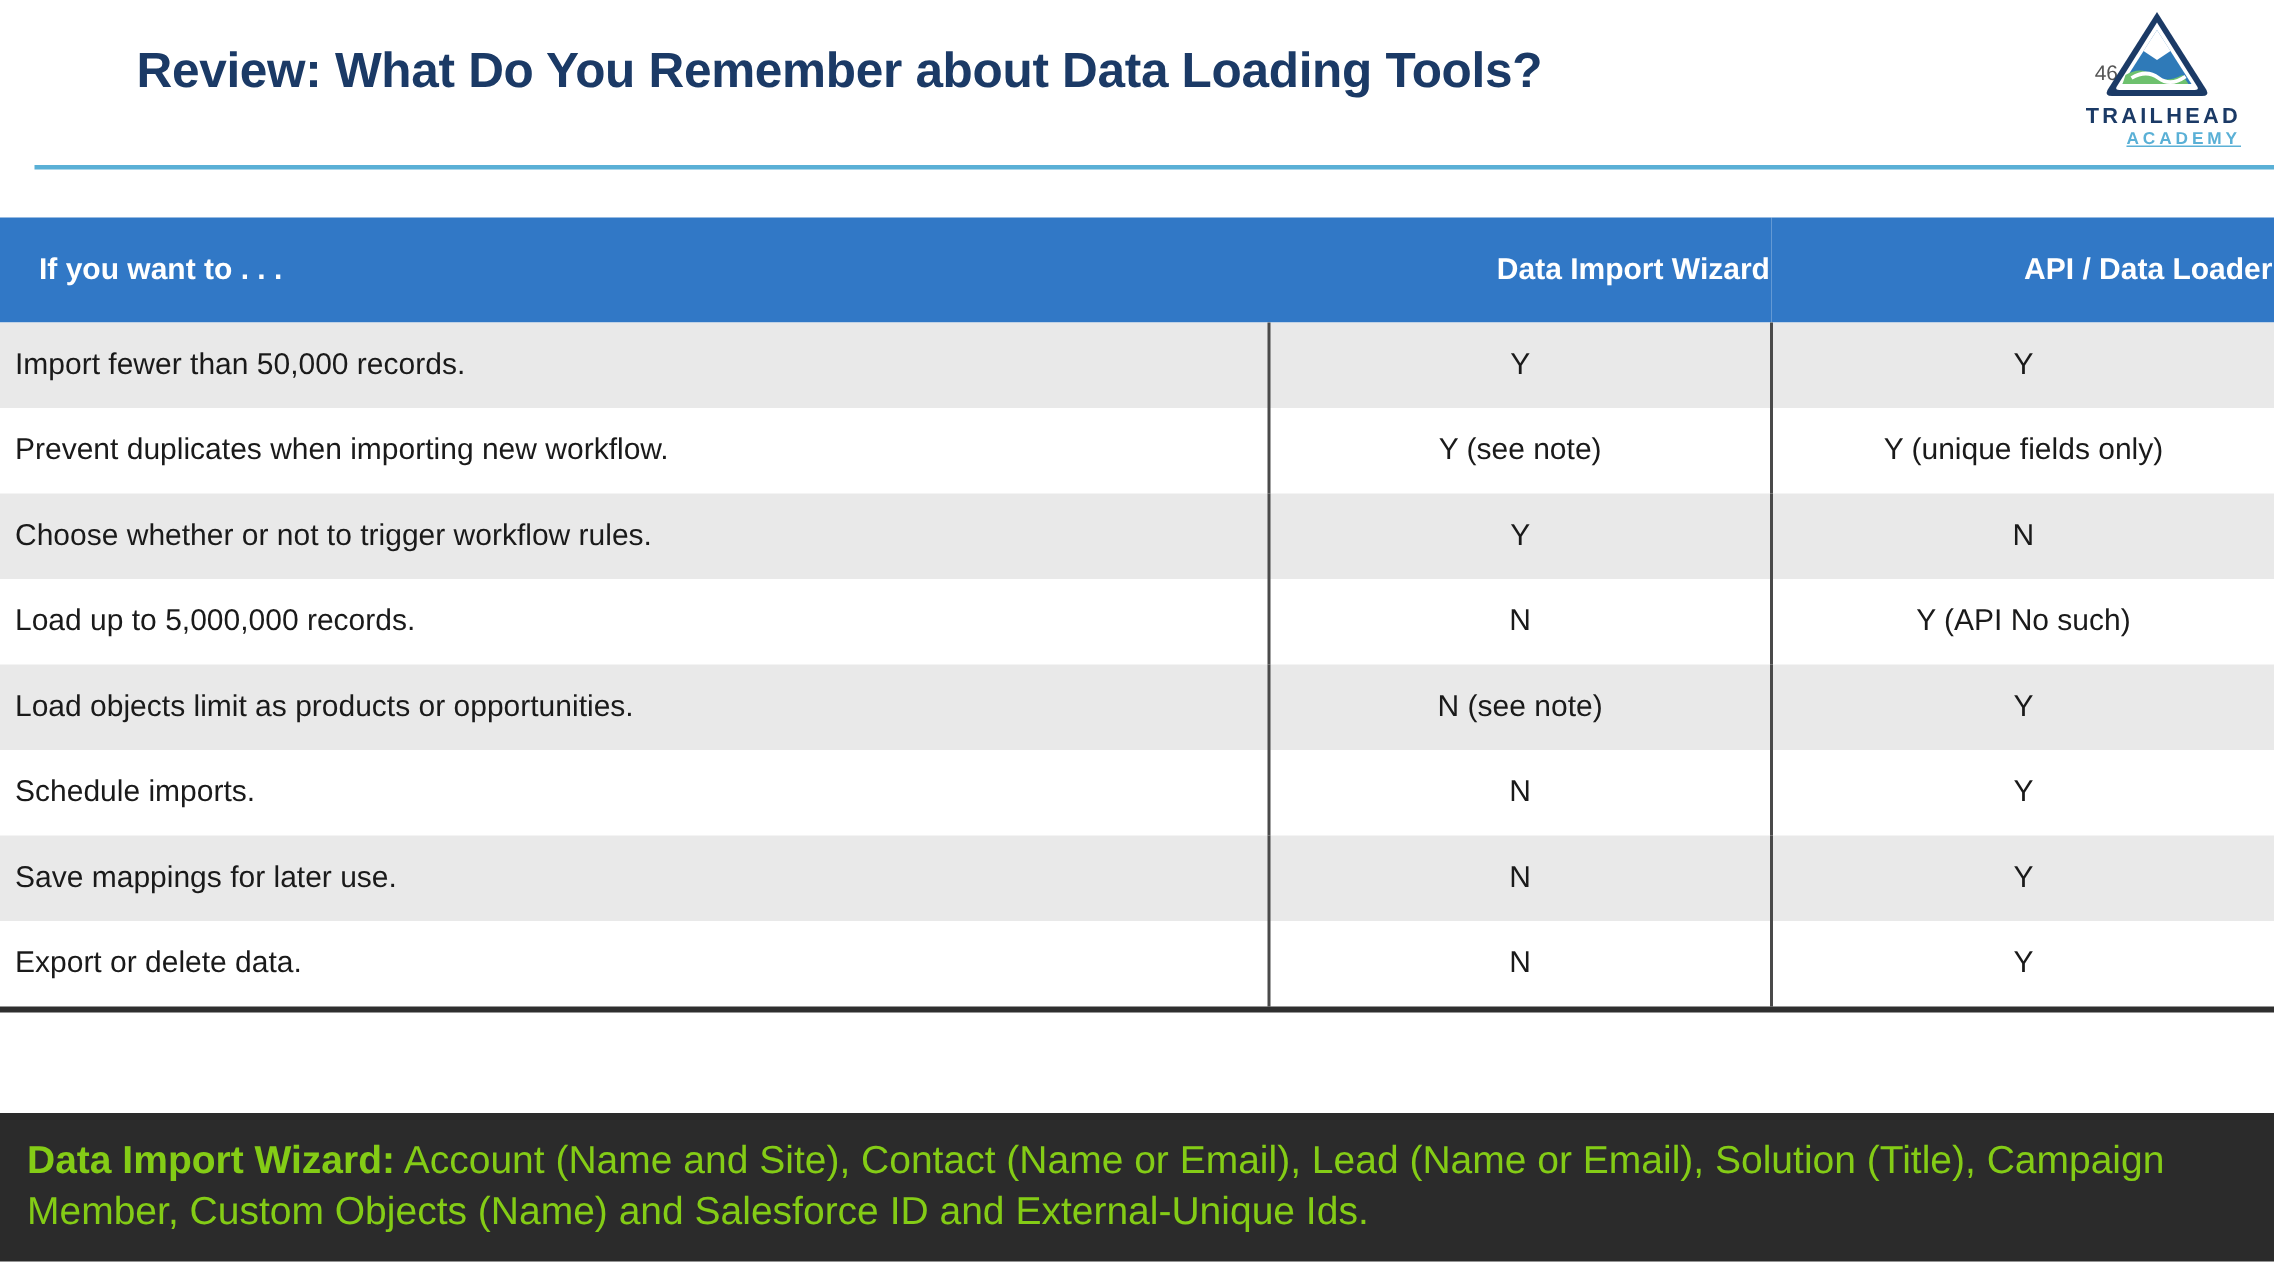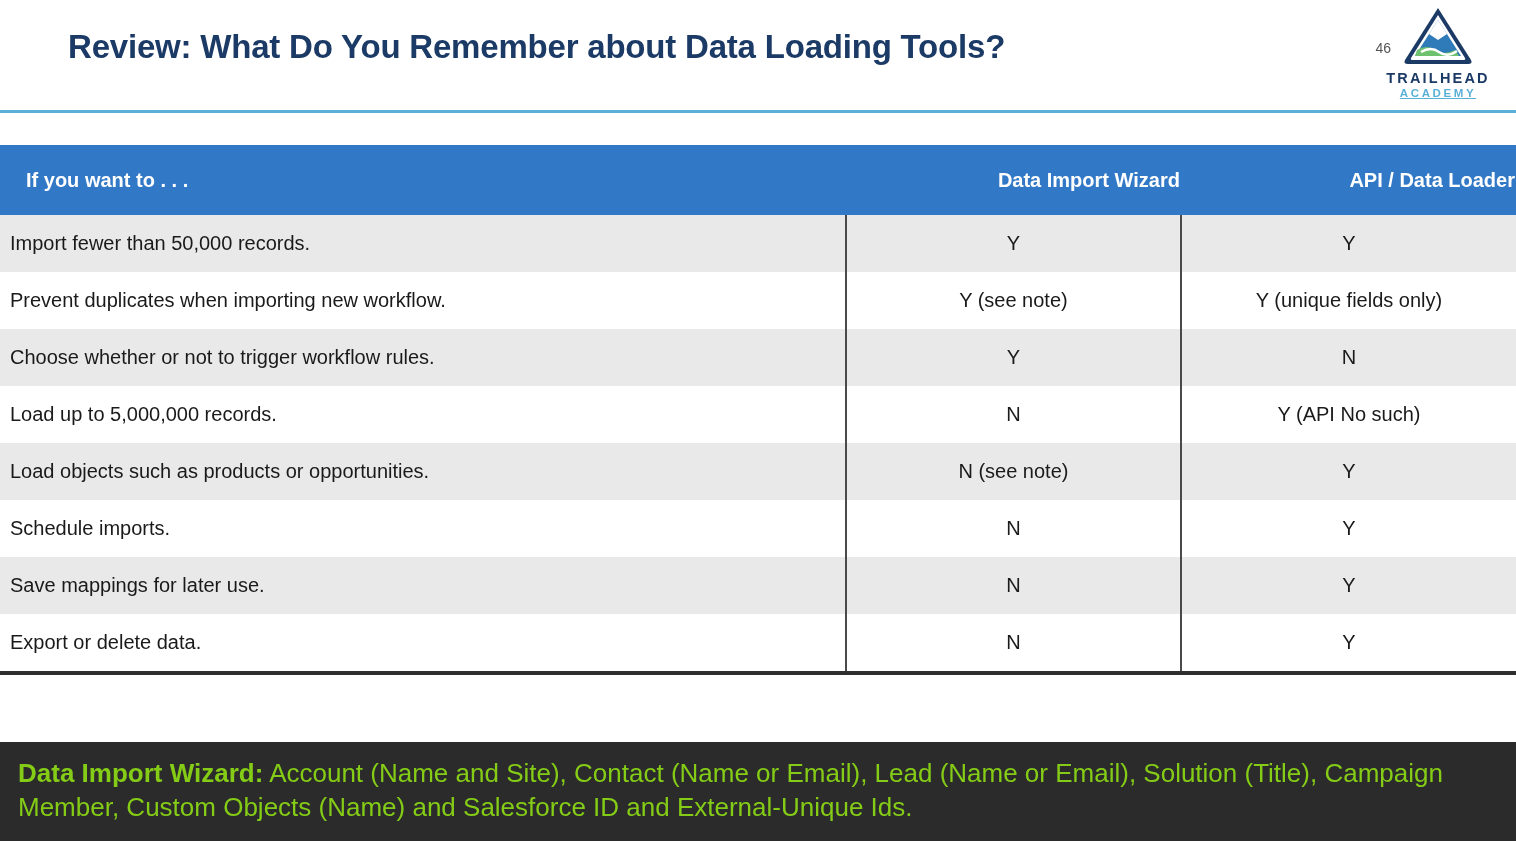--- a/index.html
+++ b/index.html
@@ -13,54 +13,55 @@
     font-family: "Liberation Sans", sans-serif;
     overflow: hidden;
     position: relative;
   }
 
   
   .slide-header {
     position: relative;
     height: 112px;
     box-sizing: border-box;
+    margin-left: 23px;
   }
   .slide-title {
     position: absolute;
     left: 68px;
     top: 28px;
     font-size: 33px;
     font-weight: bold;
     color: #1b3a66;
     letter-spacing: -0.2px;
     white-space: nowrap;
   }
   .slide-number {
     position: absolute;
-    right: 125px;
+    right: 104px;
     top: 40px;
     font-size: 14px;
     color: #555555;
   }
   .header-rule {
     position: absolute;
     left: 0;
     right: 0;
     top: 110px;
     height: 3px;
     background: #5ab0d6;
   }
 
   
   .logo {
     position: absolute;
     right: 22px;
     top: 6px;
     width: 112px;
-    text-align: center;
+    text-align: right;
   }
   .logo-mark {
     width: 74px;
     height: 62px;
     margin: 0 auto;
     display: block;
   }
   .logo-text1 {
     font-size: 14.5px;
     letter-spacing: 2.2px;
@@ -197,21 +198,21 @@
         <td class="desc">Choose whether or not to trigger workflow rules.</td>
         <td class="val val-first">Y</td>
         <td class="val">N</td>
       </tr>
       <tr>
         <td class="desc">Load up to 5,000,000 records.</td>
         <td class="val val-first">N</td>
         <td class="val">Y (API No such)</td>
       </tr>
       <tr class="alt">
-        <td class="desc">Load objects such as products or opportunities.</td>
+        <td class="desc">Load objects limit as products or opportunities.</td>
         <td class="val val-first">N (see note)</td>
         <td class="val">Y</td>
       </tr>
       <tr>
         <td class="desc">Schedule imports.</td>
         <td class="val val-first">N</td>
         <td class="val">Y</td>
       </tr>
       <tr class="alt">
         <td class="desc">Save mappings for later use.</td>

